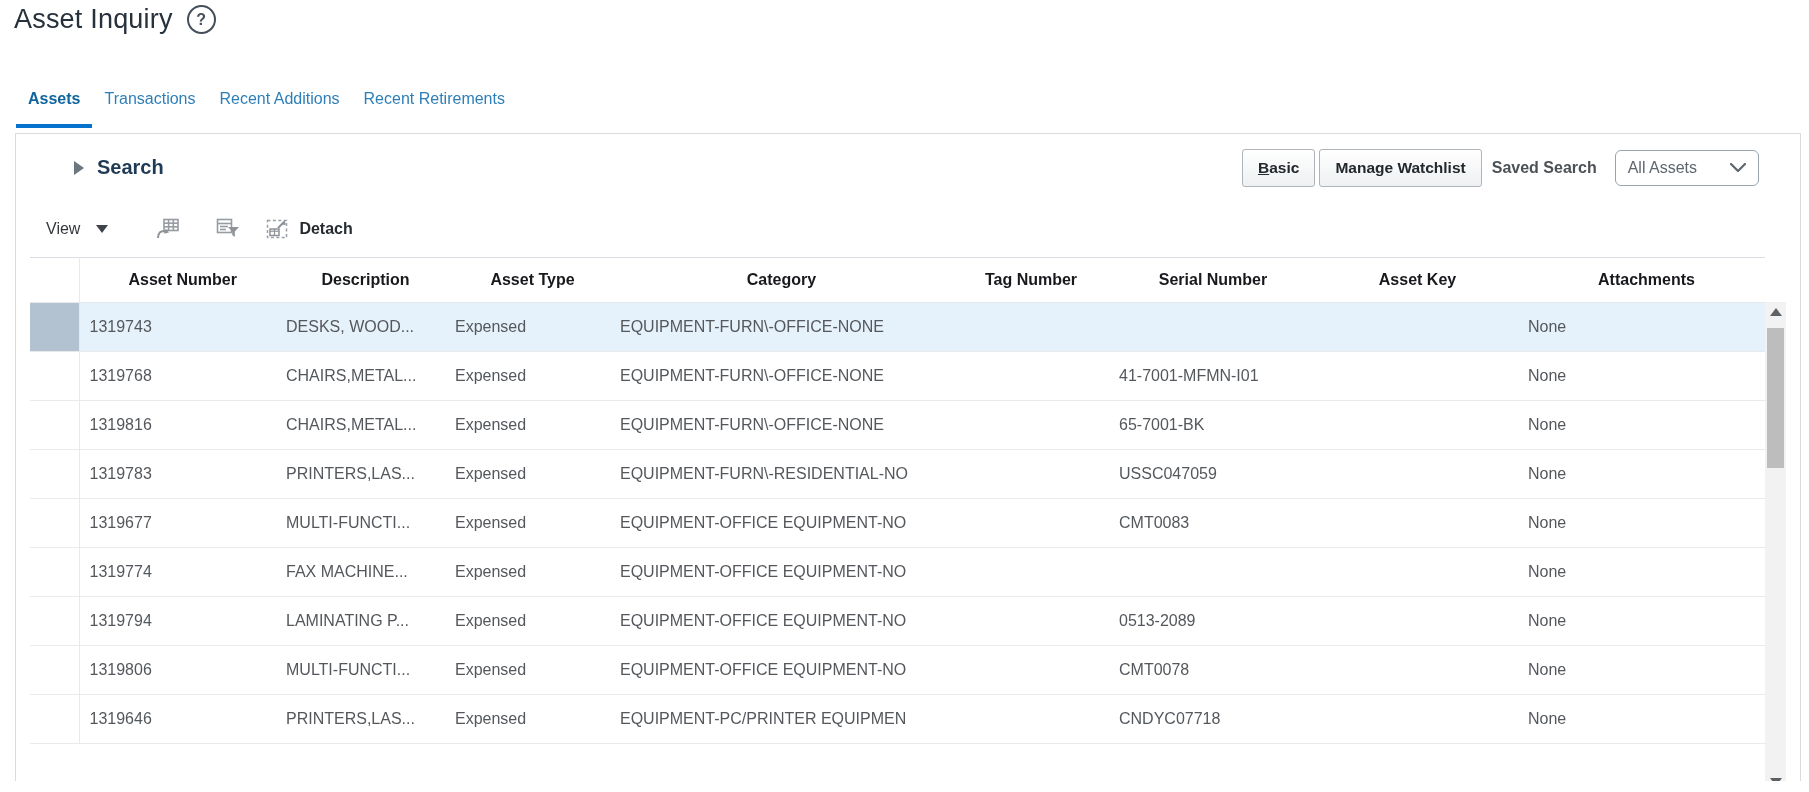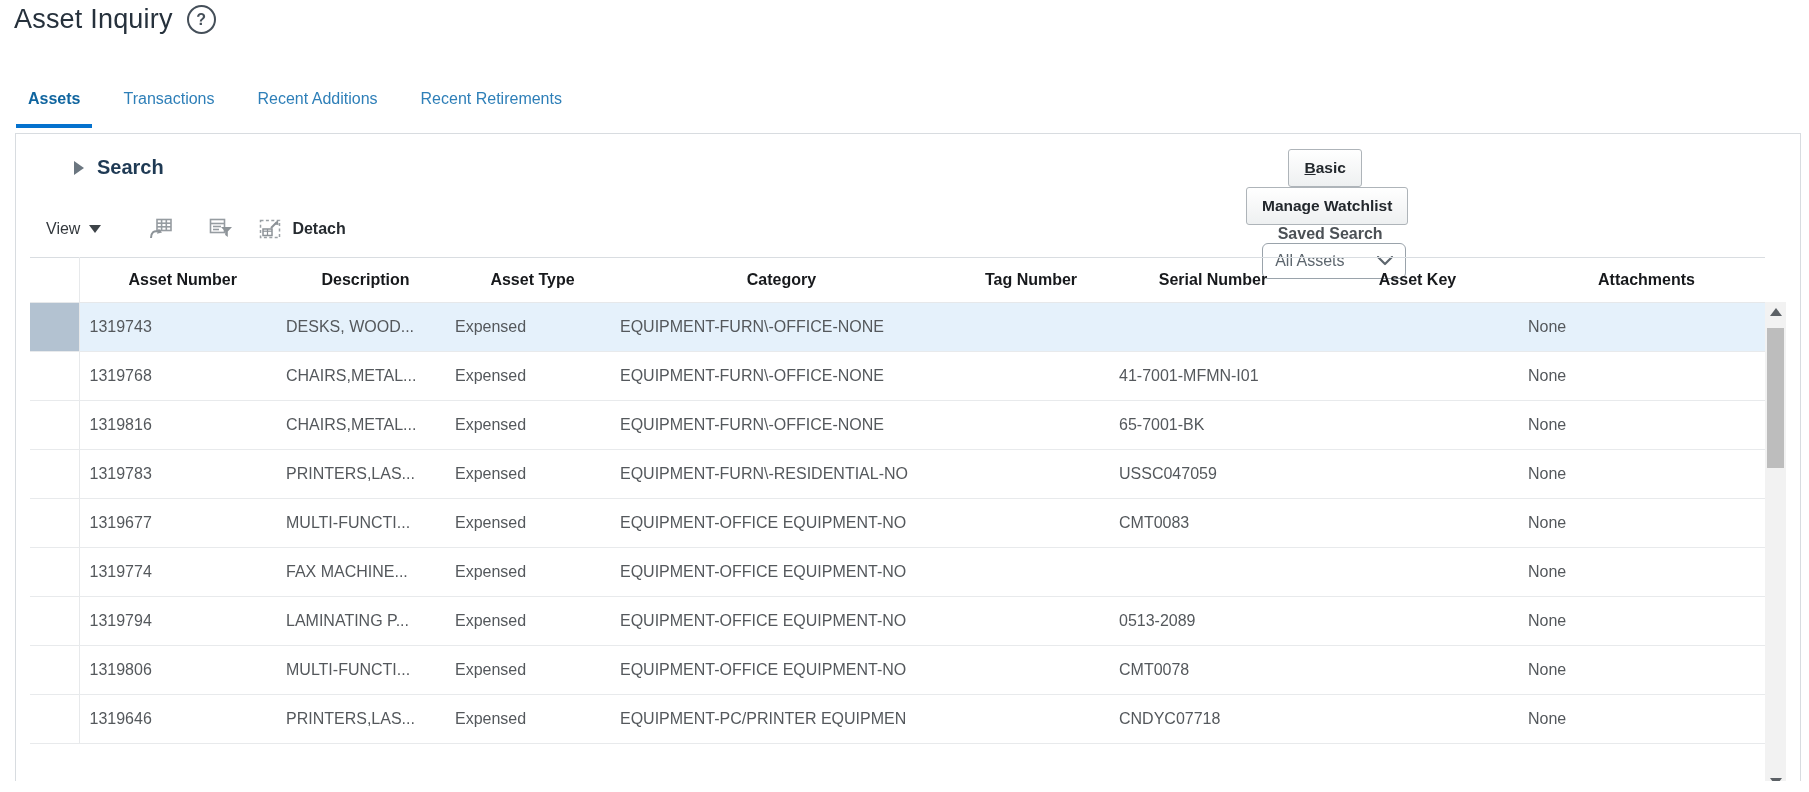--- a/index.html
+++ b/index.html
@@ -6,47 +6,47 @@
   body{font-family:"Liberation Sans","DejaVu Sans",sans-serif;}
   #root{position:relative;width:1809px;height:781px;overflow:hidden;background:#fff;}
 
   
   .page-header{position:absolute;left:14px;top:4px;display:flex;align-items:center;gap:14px;}
   .page-title{font-size:27px;font-weight:500;color:#26313c;letter-spacing:.2px;}
   .help-icon{width:25px;height:25px;border:2px solid #454f59;border-radius:50%;display:flex;
              align-items:center;justify-content:center;font-size:16px;font-weight:700;color:#454f59;cursor:pointer;}
 
   
-  .tab-bar{position:absolute;left:16px;top:88px;display:flex;gap:19px;}
+  .tab-bar{position:absolute;left:16px;top:88px;display:flex;}
   .tab{padding:0 12px 14px 12px;font-size:16px;color:#2e7fb8;border-bottom:4px solid transparent;cursor:pointer;line-height:22px;}
   .tab.active{color:#10659f;font-weight:700;border-bottom-color:#0572ce;}
 
   
   .panel{position:absolute;left:15px;top:133px;width:1784px;height:659px;background:#fff;
          border:1px solid #d8dce0;border-bottom:none;box-sizing:content-box;}
 
   
   .search-header{position:absolute;left:34px;top:22px;display:flex;align-items:center;gap:13px;cursor:pointer;padding-left:24px;}
   .disclosure-triangle{width:0;height:0;border-left:10px solid #6b7680;border-top:7px solid transparent;border-bottom:7px solid transparent;}
   .search-title{font-size:20px;font-weight:700;color:#1f3a54;}
 
-  .search-controls{position:absolute;left:1226px;top:15px;display:flex;align-items:center;flex-direction:column;}
+  .search-controls{position:absolute;left:1226px;top:15px;display:flex;align-items:center;}
   .btn{height:36px;padding:0 15px;background:linear-gradient(#ffffff,#eef0f1);border:1px solid #aeb4b9;
        border-radius:3px;font-size:15.5px;font-weight:700;color:#23282d;display:flex;align-items:center;cursor:pointer;}
   .btn + .btn{margin-left:4px;}
   .btn .btn-label{display:block;}
   .btn.mnemonic .btn-label::first-letter{text-decoration:underline;}
   .saved-search-label{margin-left:10px;font-size:16px;font-weight:700;color:#4c5156;}
   .saved-search-select{margin-left:18px;width:144px;height:36px;border:1px solid #9aa3ab;border-radius:6px;background:#fff;
        display:flex;align-items:center;justify-content:space-between;padding:0 12px;cursor:pointer;box-sizing:border-box;}
   .saved-search-select .value{font-size:16px;color:#5d666e;}
 
   
   .toolbar{position:absolute;left:30px;top:80px;height:30px;display:flex;align-items:center;}
-  .view-menu{display:flex;align-items:center;gap:9px;cursor:pointer;}
+  .view-menu{display:flex;align-items:center;gap:16px;cursor:pointer;}
   .view-label{font-size:16px;color:#33383d;}
   .caret-down{width:0;height:0;border-top:8px solid #3d4348;border-left:6px solid transparent;border-right:6px solid transparent;}
   .tool-icon{cursor:pointer;display:inline-flex;}
   .icon-freeze{margin-left:48px;}
   .icon-qbe{margin-left:36px;}
   .detach-group{margin-left:26px;display:flex;align-items:center;gap:9px;cursor:pointer;}
   .detach-label{font-size:16px;font-weight:700;color:#262b30;}
 
   
   .grid{position:absolute;left:14px;top:123px;width:1735px;border-collapse:collapse;table-layout:fixed;}

